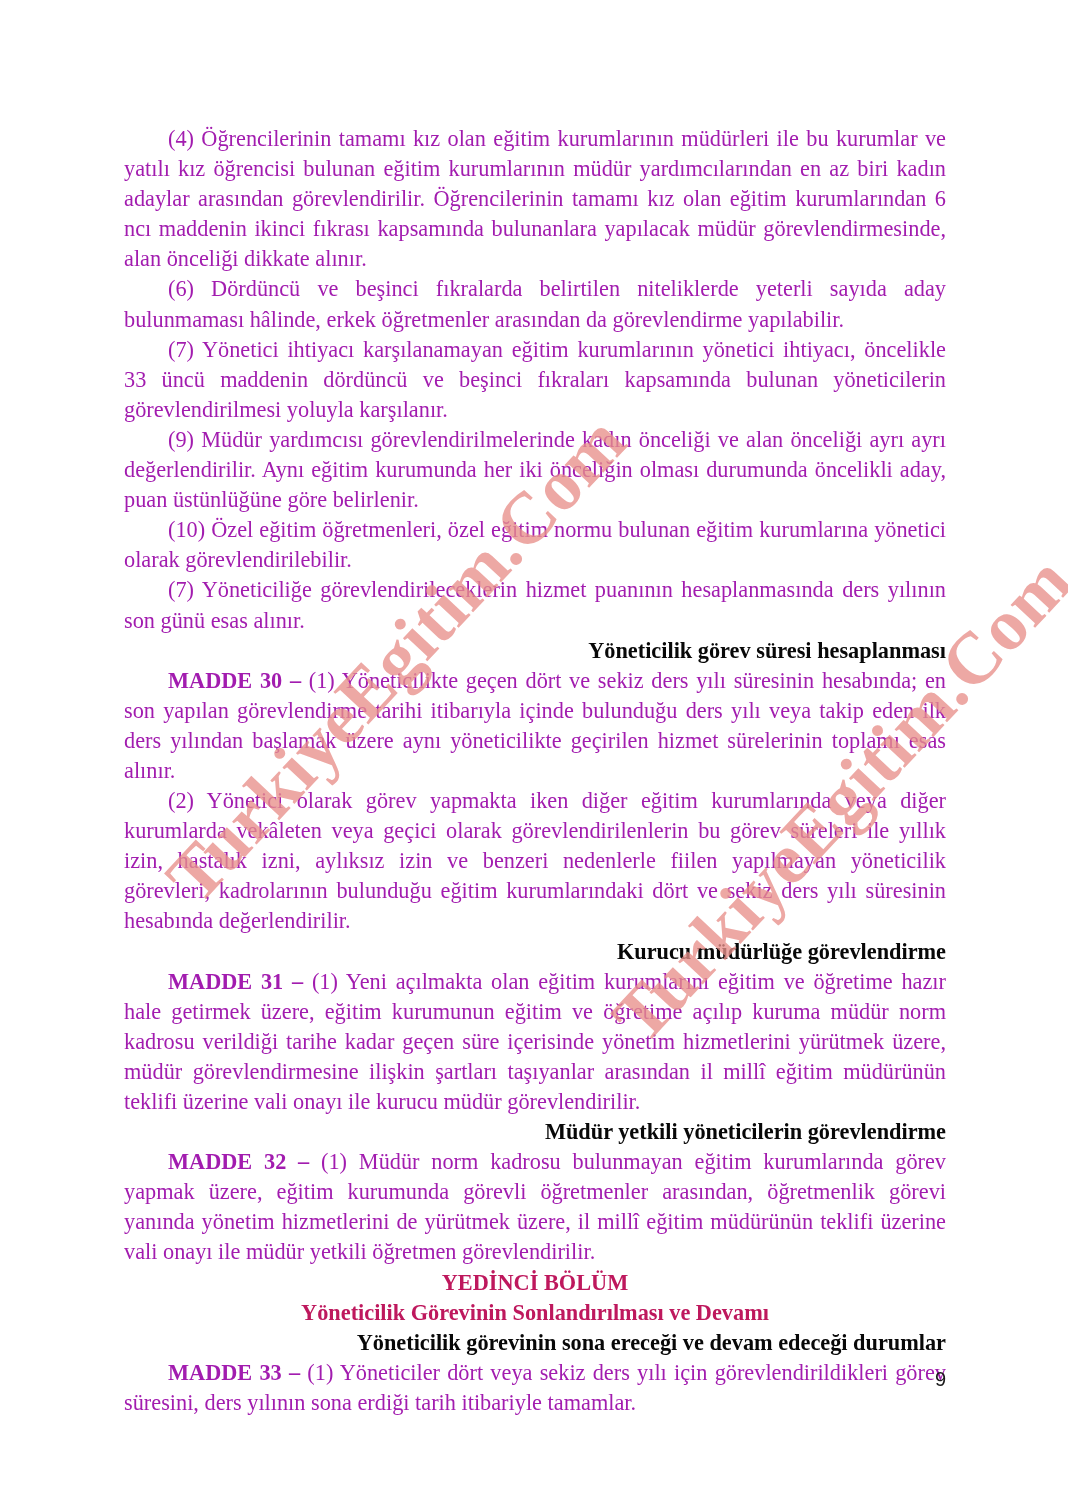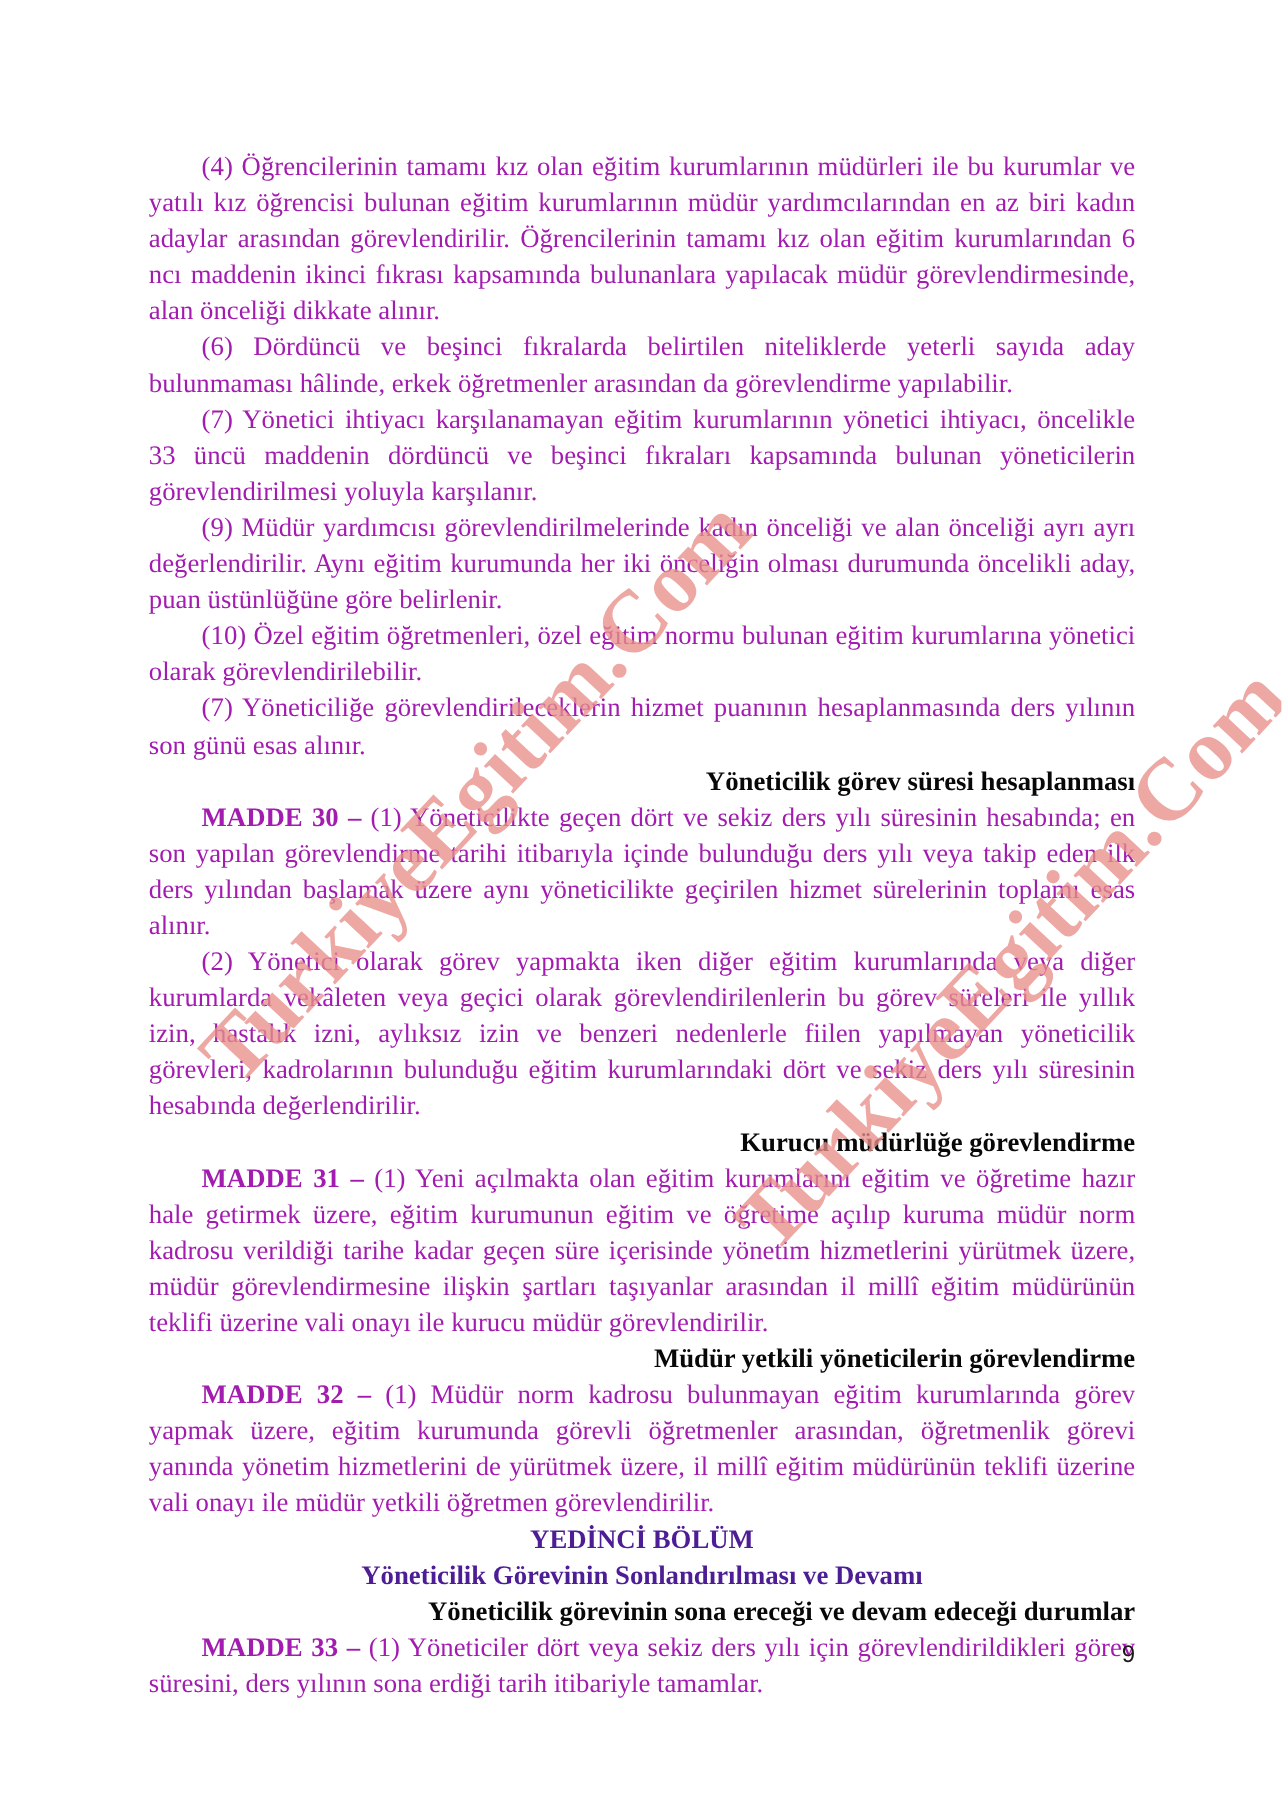--- a/index.html
+++ b/index.html
@@ -74,21 +74,21 @@
     text-indent: 44px;
     text-align: right;
     color: #080808;
   }
   h2.center-heading {
     margin: 0;
     font-size: 22.3px;
     line-height: 30.1px;
     font-weight: 700;
     text-align: center;
-    color: #4c1d95;
+    color: #be185d;
     text-indent: 0;
   }
   h3.heading.no-indent {
     text-indent: 22px;
   }
   .bold { font-weight: 700; }
 
   
   .page-number {
     position: absolute;

